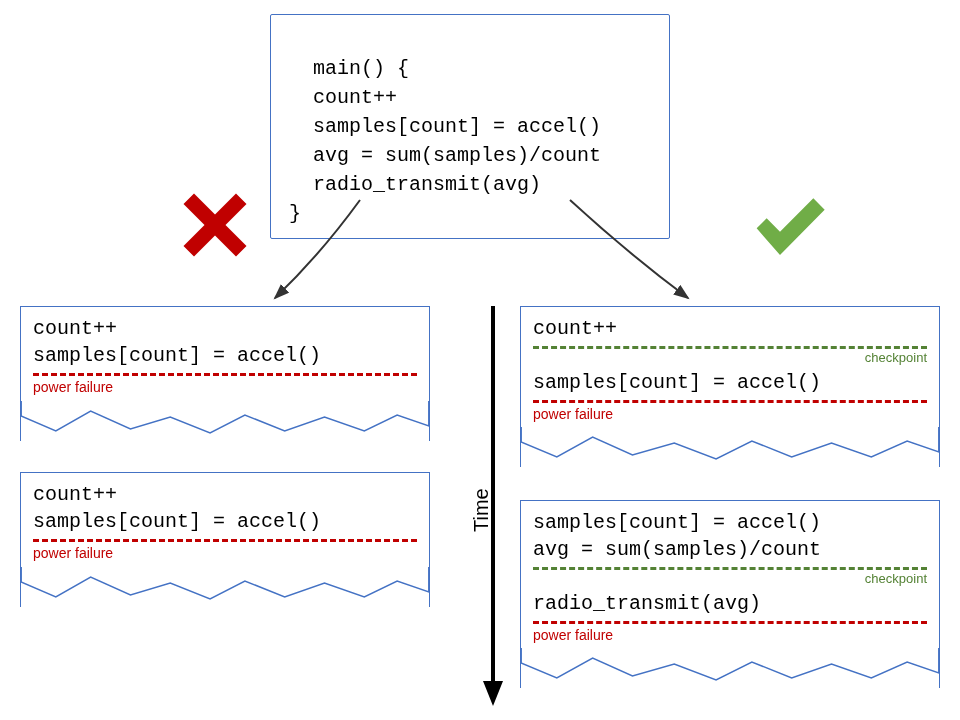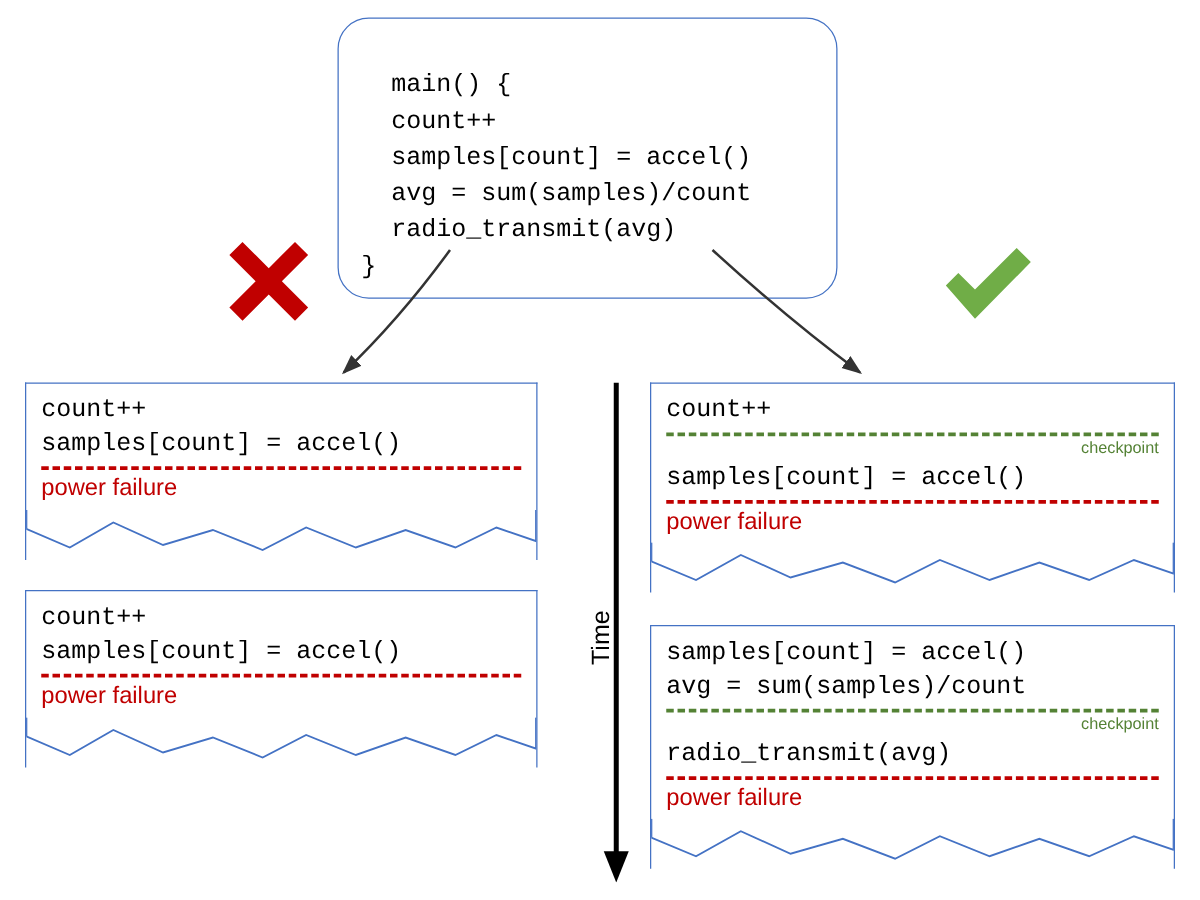--- a/index.html
+++ b/index.html
@@ -8,21 +8,21 @@
     padding: 0;
     width: 960px;
     height: 720px;
     background: #fff;
     font-family: Arial, sans-serif;
     position: relative;
   }
   .code-box {
     position: absolute;
     border: 1.5px solid #4472C4;
-    border-radius: 25px;
+    border-radius: 2px;
     background: #fff;
     padding: 10px 18px;
     font-family: "Courier New", monospace;
     font-size: 20px;
     line-height: 1.45;
     white-space: pre;
   }
   .exec-box {
     position: absolute;
     border: 1.5px solid #4472C4;
@@ -36,21 +36,21 @@
     white-space: pre;
   }
   .dash-line {
     border-top: 3px dashed;
     margin: 4px 12px 2px 12px;
   }
   .dash-red { border-color: #C00000; }
   .dash-green { border-color: #548235; }
   .label-red {
     font-family: Arial, sans-serif;
-    font-size: 19px;
+    font-size: 14px;
     color: #C00000;
     padding: 0 12px 4px 12px;
   }
   .label-green {
     font-family: Arial, sans-serif;
     font-size: 13px;
     color: #548235;
     text-align: right;
     padding: 0 12px 2px 12px;
     margin-top: -2px;

